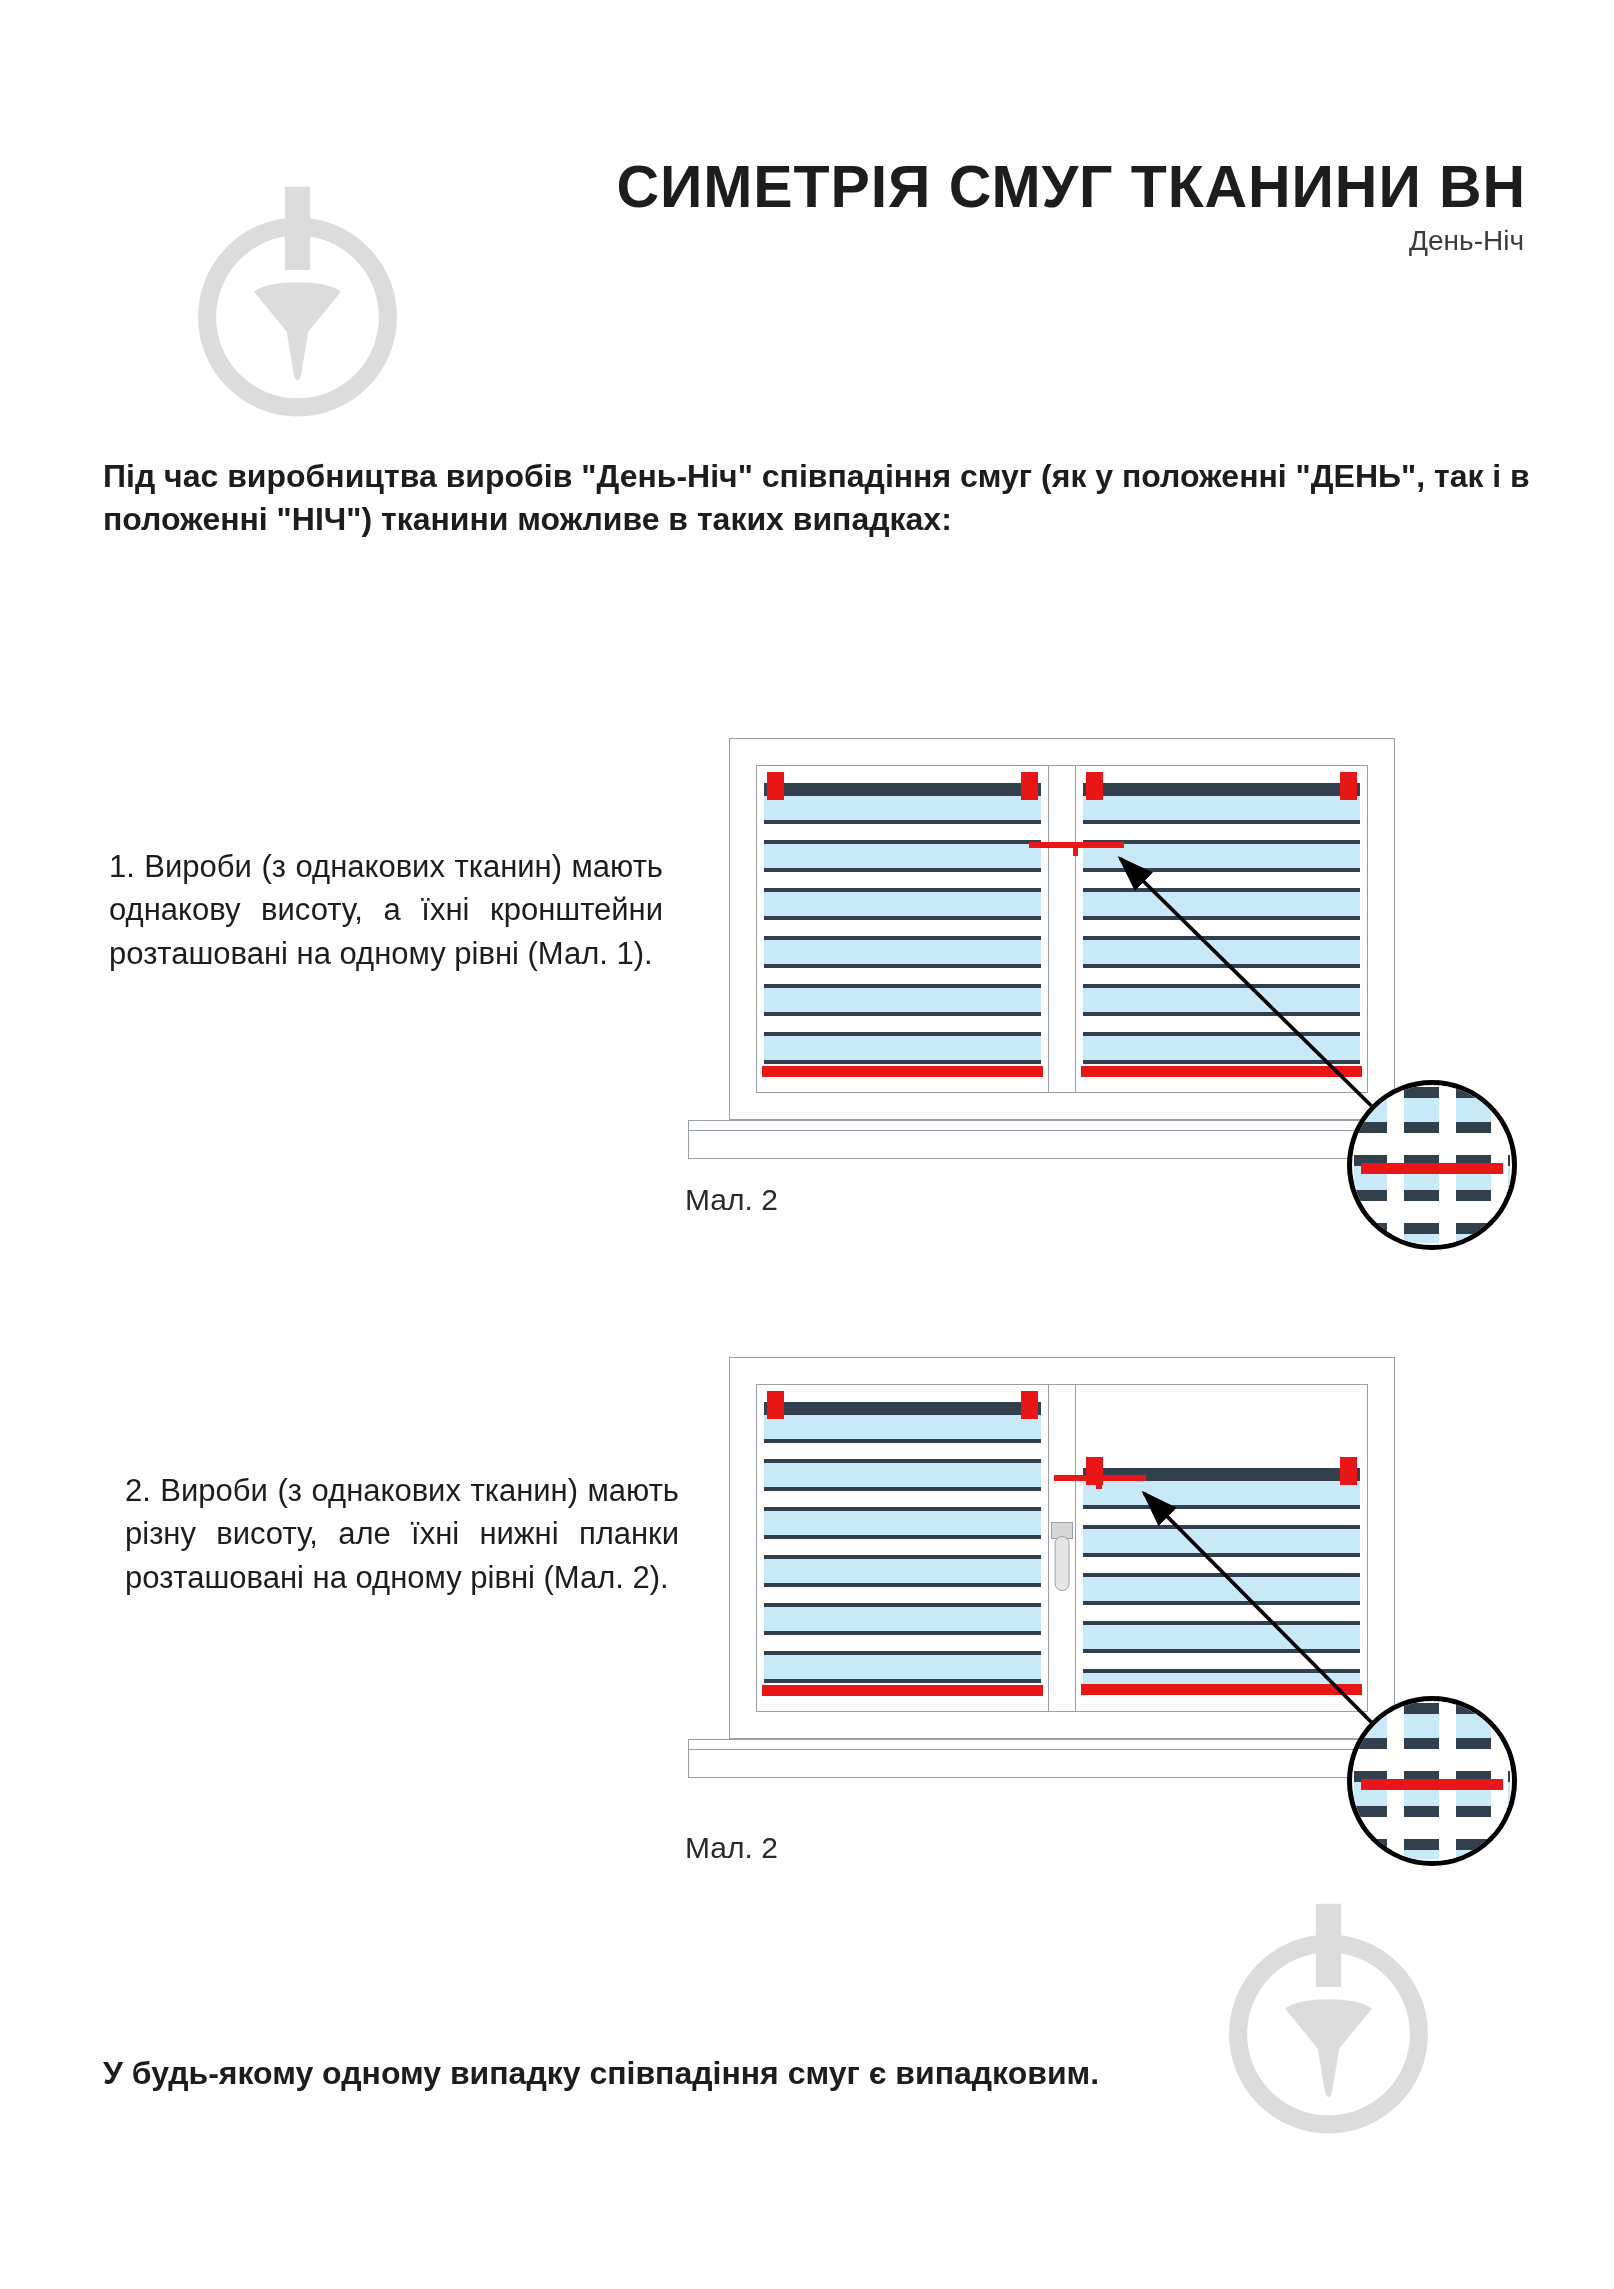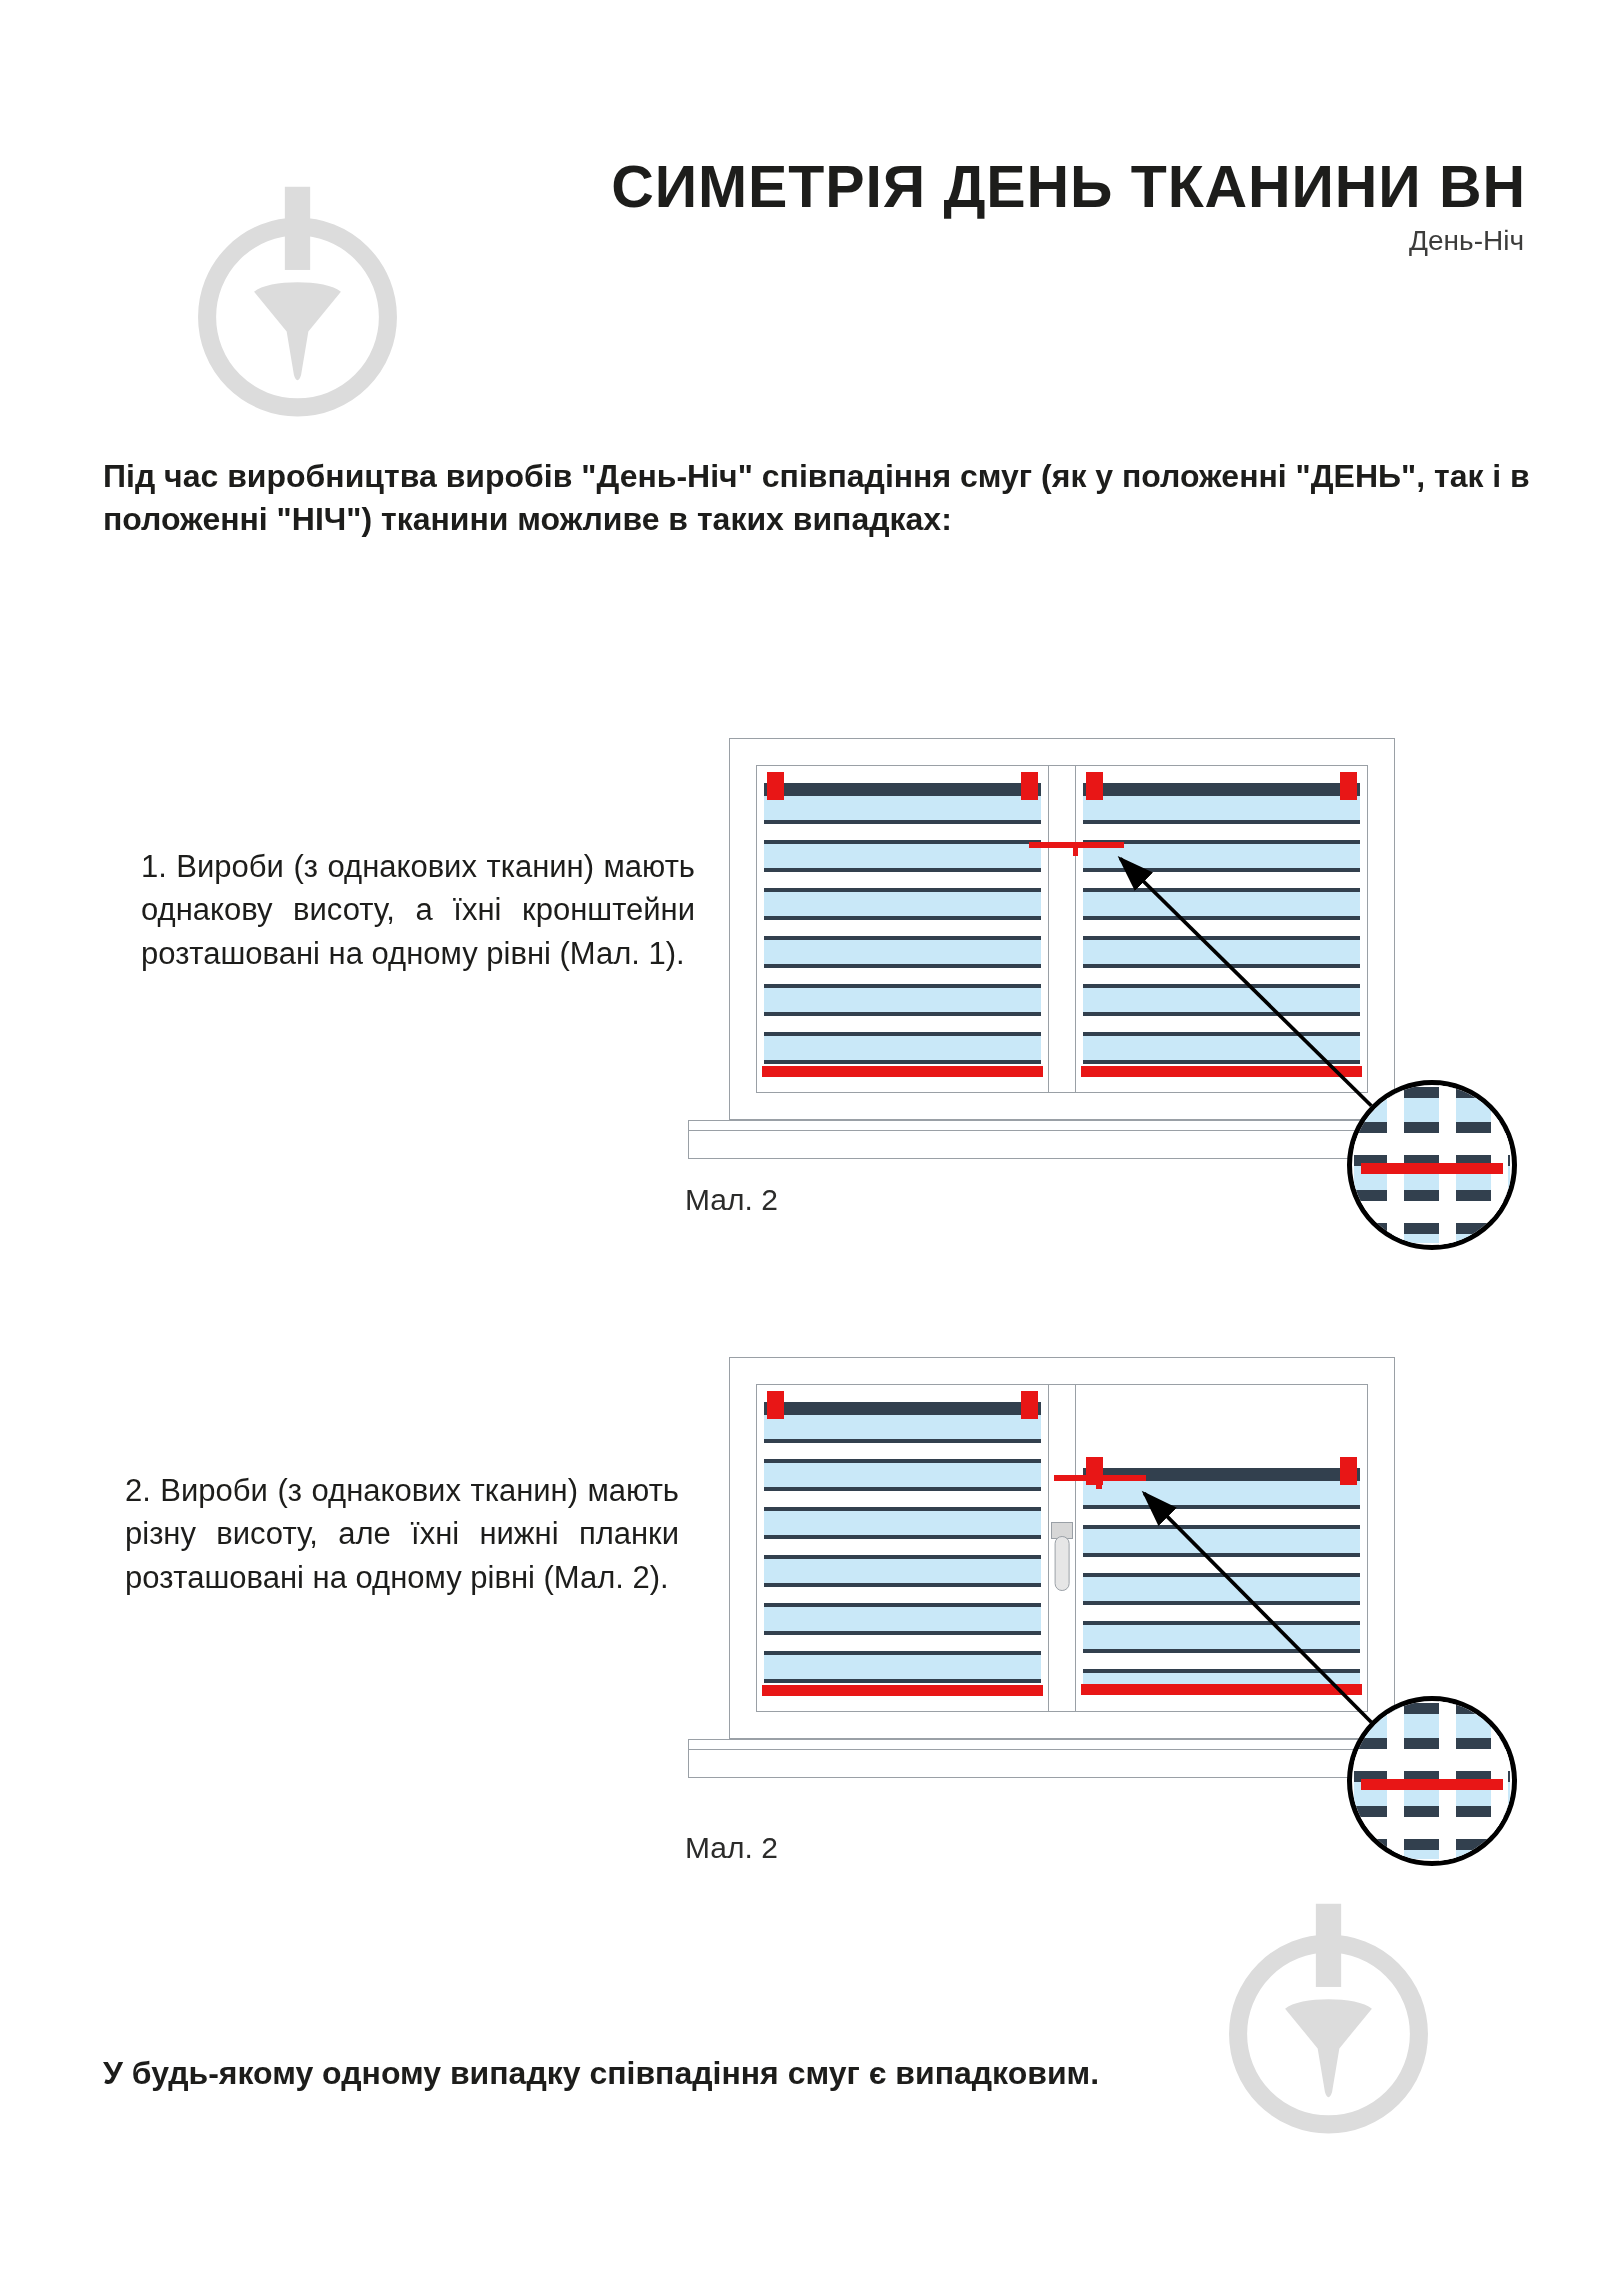--- a/index.html
+++ b/index.html
@@ -12,21 +12,21 @@
   .wm-bottom{left:1220px;top:1897px;width:217px;height:245px;}
 
   
   .title{position:absolute;right:88px;top:113px;font-size:59px;font-weight:bold;
          letter-spacing:0.9px;white-space:nowrap;z-index:2;}
   .subtitle{position:absolute;right:90px;top:225px;font-size:28px;color:#3c3c3b;z-index:2;text-align:right;}
   .intro{position:absolute;left:103px;top:423px;width:1444px;font-size:32px;font-weight:bold;
          line-height:1.34;z-index:2;}
   .case-text{position:absolute;width:554px;font-size:31px;line-height:1.40;
              text-align:justify;z-index:2;}
-  .case-1{left:109px;top:814px;margin-left:32px;}
+  .case-1{left:109px;top:814px;}
   .case-2{left:109px;top:1438px;margin-left:16px;}
   .caption{position:absolute;font-size:30px;color:#2b2b2a;z-index:2;}
   .caption-1{left:685px;top:1183px;}
   .caption-2{left:685px;top:1805px;margin-top:26px;}
   .footer-note{position:absolute;left:103px;top:2023px;font-size:32px;font-weight:bold;z-index:2;}
 
   
   .window{position:absolute;width:666px;height:382px;background:#fff;
           border:1.8px solid #9aa0a6;padding:26px;box-sizing:border-box;z-index:1;}
   .win-1{left:729px;top:738px;}
@@ -93,21 +93,21 @@
     <rect x="53" y="2" width="14" height="46" fill="#dcdcdc"></rect>
     <path d="M36 60 C44 53 76 53 84 60 L66 82 L62 106 C61 110 59 110 58 106 L54 82 Z" fill="#dcdcdc"></path>
   </svg>
 
   <svg class="watermark wm-bottom" viewBox="0 0 120 132">
     <circle cx="60" cy="74" r="50" fill="none" stroke="#dcdcdc" stroke-width="10"></circle>
     <rect x="53" y="2" width="14" height="46" fill="#dcdcdc"></rect>
     <path d="M36 60 C44 53 76 53 84 60 L66 82 L62 106 C61 110 59 110 58 106 L54 82 Z" fill="#dcdcdc"></path>
   </svg>
 
-  <h1 class="title">СИМЕТРІЯ ДЕНЬ ТКАНИНИ ВН</h1>
+  <h1 class="title">СИМЕТРІЯ СМУГ ТКАНИНИ ВН</h1>
   <div class="subtitle">День-Ніч</div>
   <p class="intro">Під час виробництва виробів "День-Ніч" співпадіння смуг (як у положенні "ДЕНЬ", так і в положенні "НІЧ") тканини можливе в таких випадках:</p>
 
   <p class="case-text case-1">1. Вироби (з однакових тканин) мають однакову висоту, а їхні кронштейни розташовані на одному рівні (Мал. 1).</p>
   <p class="case-text case-2">2. Вироби (з однакових тканин) мають різну висоту, але їхні нижні планки розташовані на одному рівні (Мал. 2).</p>
 
   <div class="window win-1">
     <div class="window-inner">
       <div class="pane pane-left">
         <div class="blind">

